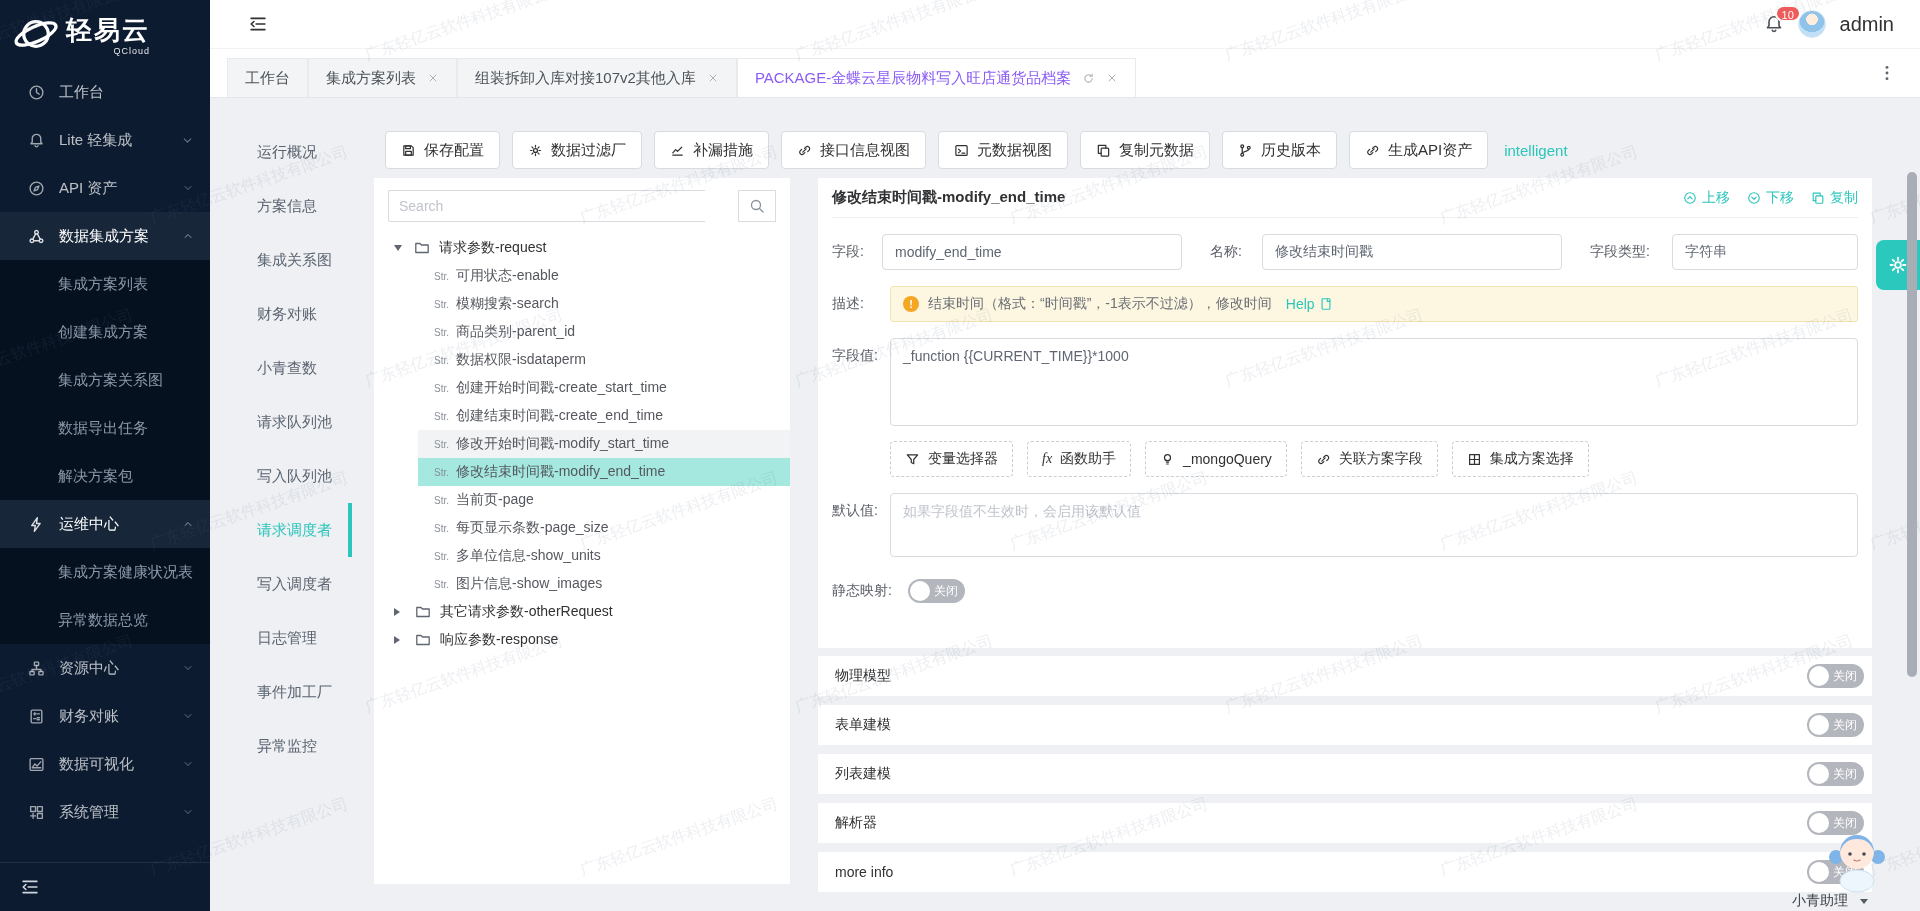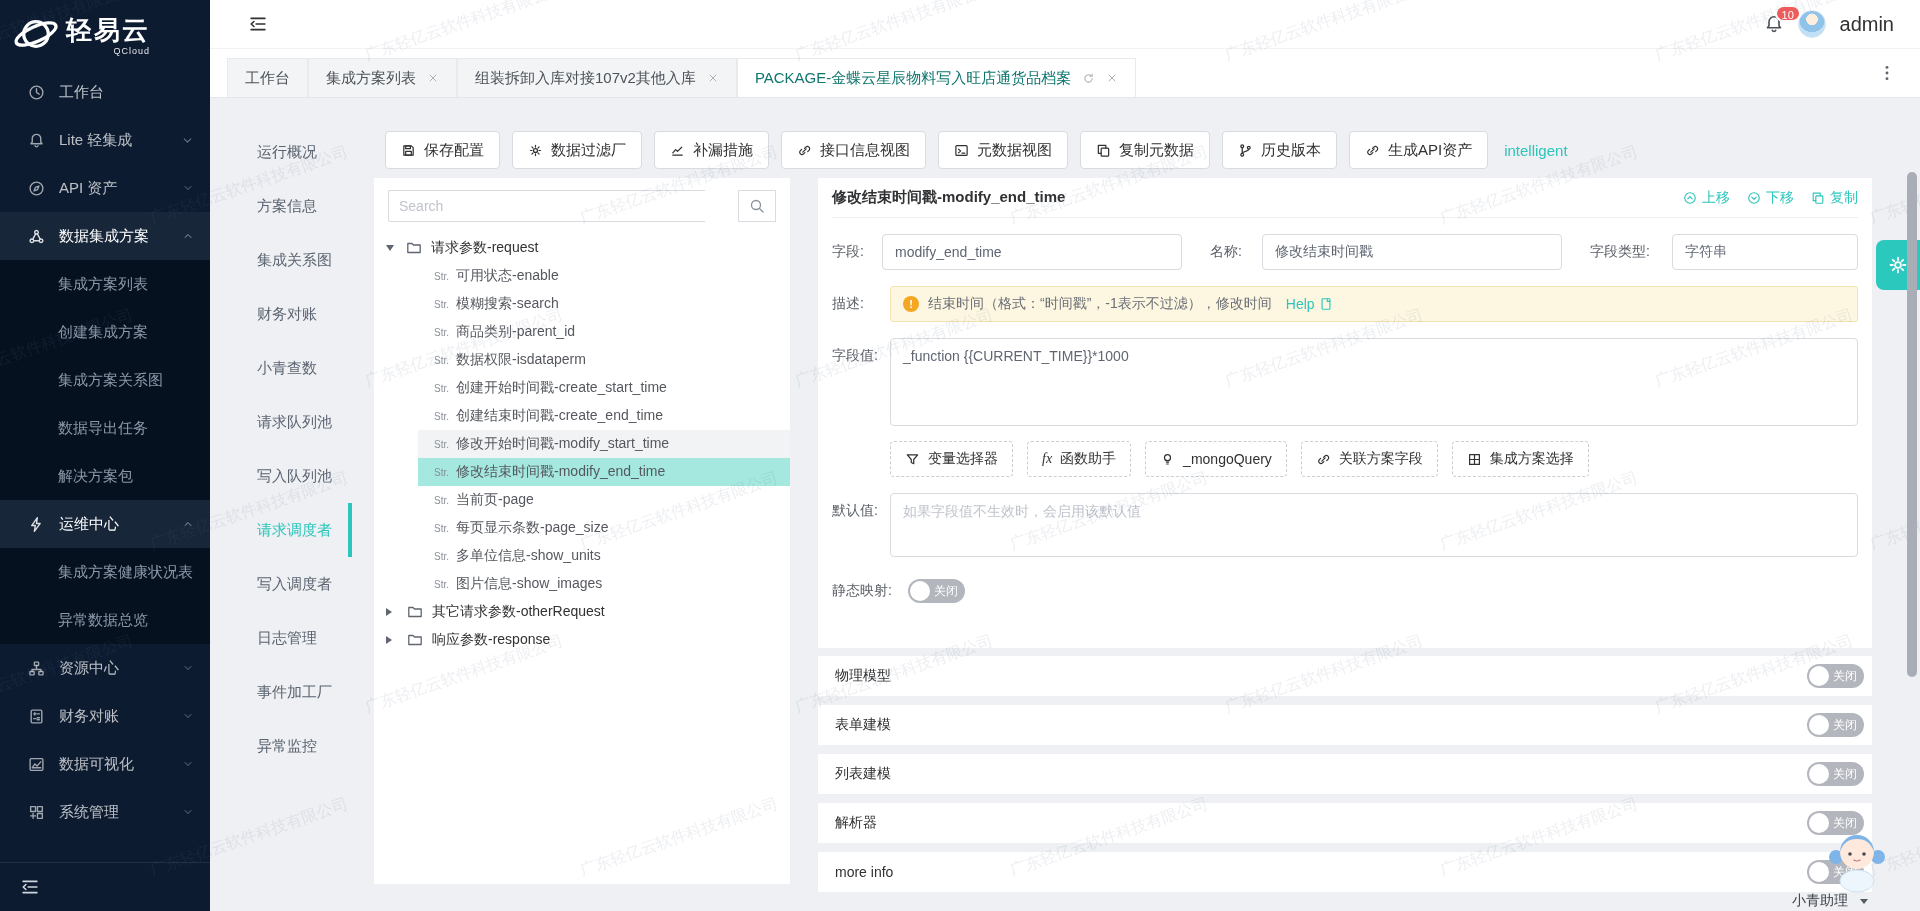--- a/index.html
+++ b/index.html
@@ -27,21 +27,21 @@
   .collapse-btn { margin-left:38px; color:#303133; display:flex; cursor:pointer; }
   .top-right { margin-left:auto; display:flex; align-items:center; gap:14px; padding-right:26px; }
   .bell-wrap { position:relative; color:#4a4f55; display:flex; cursor:pointer; }
   .badge { position:absolute; top:-9px; left:11px; background:#f35b5b; border-radius:9px; padding:0 5px; height:17px; line-height:17px; font-size:11px; color:#fff; border:2px solid #fff; }
   .avatar { width:28px; height:28px; border-radius:50%; background:radial-gradient(circle at 50% 32%, #fdeede 0 26%, #8fc3ea 27% 58%, #bfe0f5 59% 100%); border:1px solid #d8e6f2; cursor:pointer; }
   .admin-name { font-size:20px; color:#303133; cursor:pointer; }
 
   
   .tabbar { position:absolute; left:210px; top:49px; width:1710px; height:49px; background:#fff; border-bottom:1px solid #e4e7ea; display:flex; align-items:flex-end; padding-left:17px; z-index:2; }
   .tab { height:39px; display:flex; align-items:center; padding:0 17px; background:#f2f4f6; border:1px solid #e8eaed; border-bottom:none; font-size:15px; color:#4c5257; cursor:pointer; white-space:nowrap; }
-  .tab.active { background:#fff; color:#0f766e; }
+  .tab.active { background:#fff; color:#8b5cf6; }
   .tab-x, .tab-r { margin-left:11px; color:#aab0b8; display:flex; cursor:pointer; }
   .tab-more { position:absolute; right:24px; top:15px; color:#5f6670; display:flex; cursor:pointer; }
 
   
   .subnav { position:absolute; left:210px; top:125px; width:142px; z-index:1; }
   .sn-item { height:54px; line-height:54px; padding-left:47px; font-size:15px; color:#5b6470; cursor:pointer; white-space:nowrap; }
   .sn-item.active { color:#2cc5bb; border-right:4px solid #2cc5bb; }
 
   
   .toolbar { position:absolute; left:385px; top:131px; height:38px; display:flex; gap:12px; align-items:center; z-index:1; }
@@ -50,21 +50,21 @@
   .intelligent { color:#2cc5bb; font-size:15px; margin-left:4px; cursor:pointer; }
 
   
   .tree-panel { position:absolute; left:374px; top:178px; width:416px; height:706px; background:#fff; padding-top:12px; z-index:1; }
   .search-row { display:flex; margin:0 14px;gap:33px; }
   .search-input { flex:1; height:32px; border:1px solid #d8dbe0; border-right:none; border-radius:2px 0 0 2px; padding:0 10px; font-size:14px; color:#606266; outline:none; }
   .search-input::placeholder { color:#c0c4cc; }
   .search-btn { width:38px; height:32px; border:1px solid #d8dbe0; background:#fff; display:flex; align-items:center; justify-content:center; color:#8a9099; cursor:pointer; }
   .tree { margin-top:12px; font-size:14px; }
   .trow { height:28px; display:flex; align-items:center; cursor:pointer; }
-  .trow.folder { padding-left:12px; color:#303133; }
+  .trow.folder { padding-left:20px; color:#303133; }
   .caret-open { width:0; height:0; border-left:4.5px solid transparent; border-right:4.5px solid transparent; border-top:6px solid #5f6670; margin-right:12px; }
   .caret-closed { width:0; height:0; border-top:4.5px solid transparent; border-bottom:4.5px solid transparent; border-left:6px solid #5f6670; margin-right:15px; }
   .caret-none { width:9px; margin-right:12px; }
   .folder-ic { display:flex; margin-right:9px; color:#5f6670; }
   .trow.leaf { margin-left:44px; padding-left:16px; color:#55585e; }
   .trow.leaf .tag { font-size:10px; color:#8a9099; margin-right:7px; }
   .trow.leaf.selected { background:#a4e8df; }
   .trow.leaf.hovered { background:#f2f3f5; }
 
   

